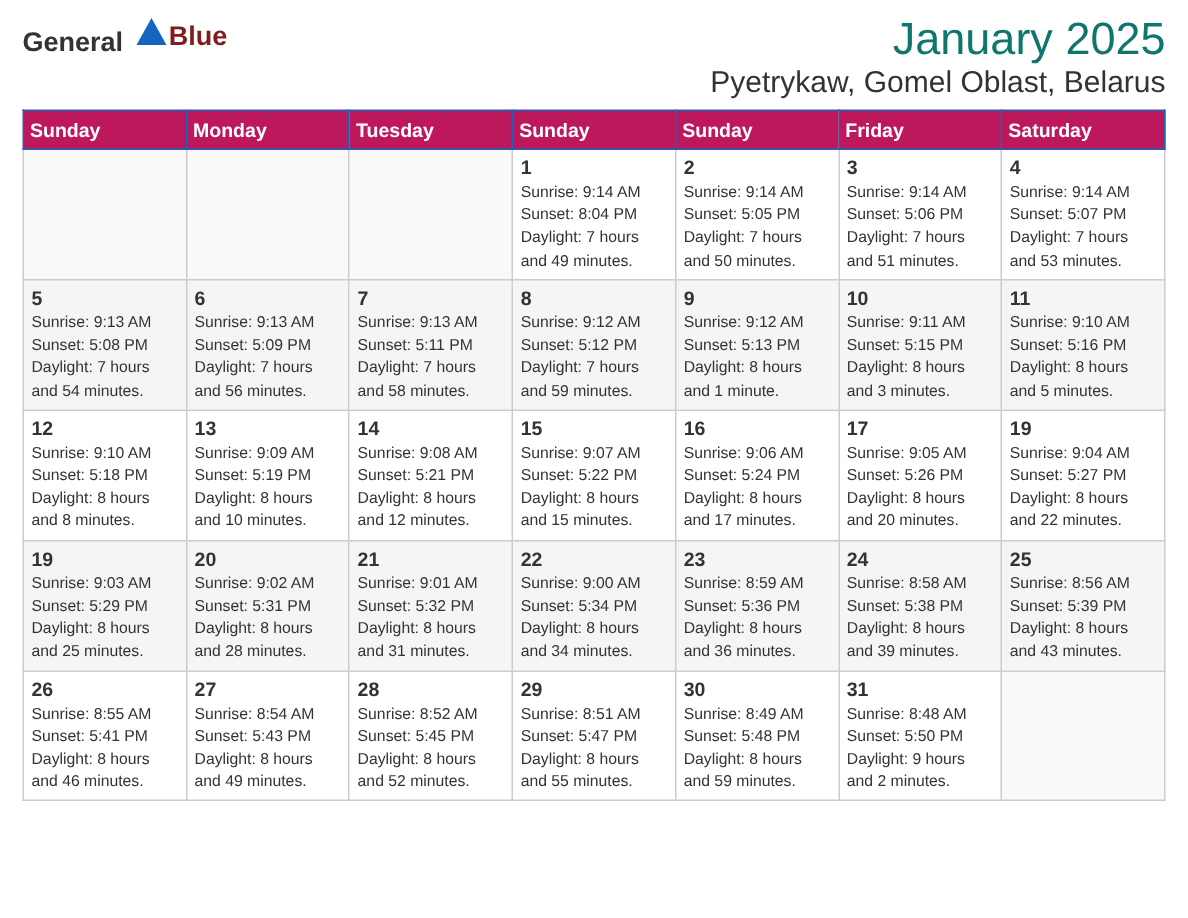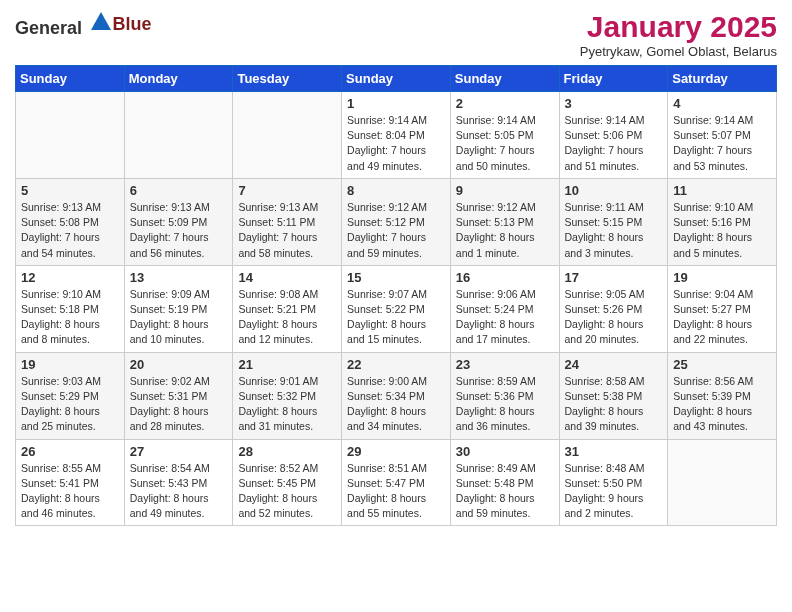--- a/index.html
+++ b/index.html
@@ -38,34 +38,34 @@
     .logo-icon {
       width: 24px;
       height: 24px;
       margin-left: 2px;
     }
     .title-area {
       text-align: right;
     }
     .main-title {
       font-size: 30px;
-      font-weight: bold;
-      color: #be185d;
+      font-weight: normal;
+      color: #0f766e;
     }
     .subtitle {
-      font-size: 13px;
+      font-size: 20px;
       color: #333;
     }
     .calendar {
       width: 100%;
       border-collapse: collapse;
       table-layout: fixed;
     }
     .calendar thead tr th {
-      background: #1d4ed8;
+      background: #be185d;
       color: #fff;
       padding: 5px 4px;
       font-size: 13px;
       font-weight: bold;
       text-align: left;
       border: 1px solid #1565C0;
     }
     .calendar tbody tr td {
       vertical-align: top;
       border: 1px solid #ccc;

